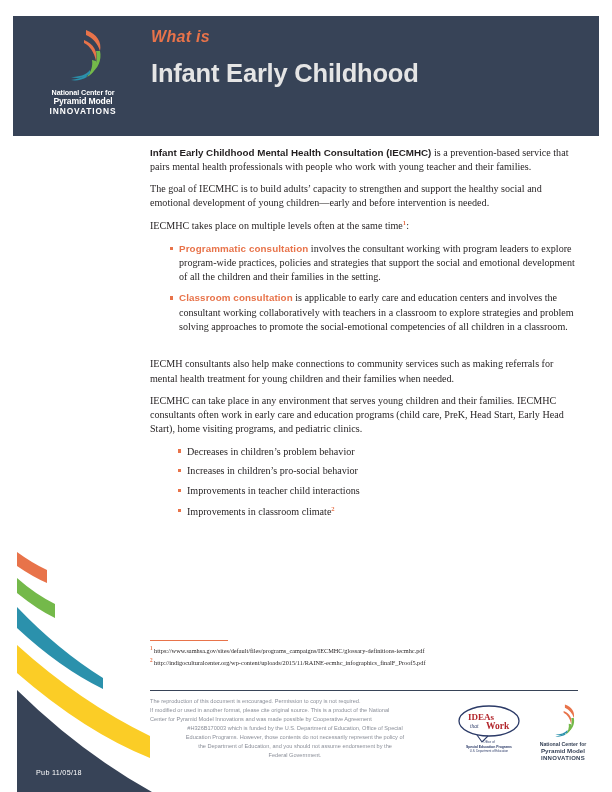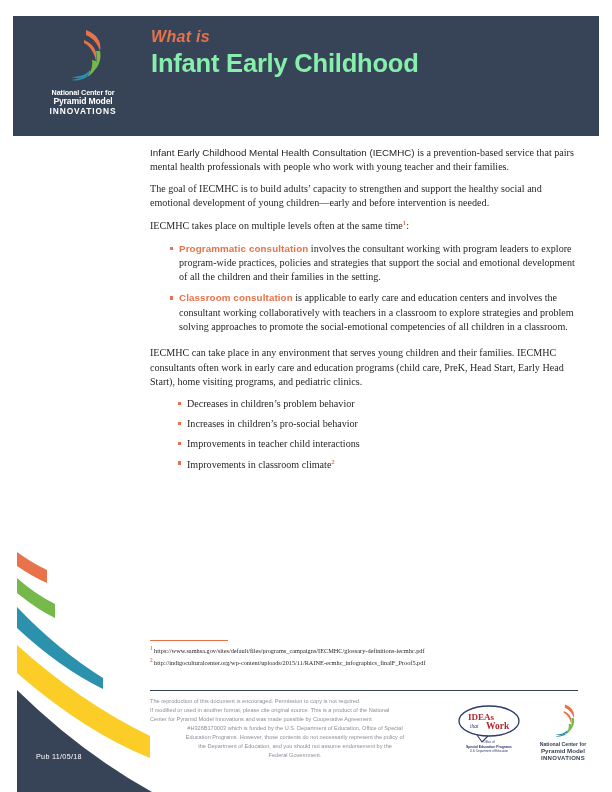--- a/index.html
+++ b/index.html
@@ -56,27 +56,27 @@
     top: 12px;
     right: 10px;
   }
   .kicker {
     font-family: "Liberation Sans", sans-serif;
     font-style: italic;
     font-weight: bold;
     font-size: 16px;
     color: #e8734a;
     letter-spacing: 0.3px;
-    margin-bottom: 2px;
+    margin-bottom: 12px;
   }
   .title-line {
     font-family: "Liberation Sans", sans-serif;
     font-weight: bold;
     font-size: 25.5px;
-    color: #86efac;
+    color: #e5e5e5;
     line-height: 1.22;
     letter-spacing: -0.2px;
   }
 
   
   .swoosh-layer {
     position: absolute;
     left: 0;
     top: 0;
     width: 612px;
@@ -92,31 +92,31 @@
     top: 146px;
     width: 428px;
     z-index: 3;
   }
   .para {
     font-size: 10.1px;
     line-height: 1.42;
     margin: 0 0 7.5px 0;
     text-align: left;
   }
-  .para b { font-family: "Liberation Sans", sans-serif; font-weight: normal; font-size: 9.8px; }
+  .para b { font-family: "Liberation Sans", sans-serif; font-weight: bold; font-size: 9.8px; }
   .sup {
     font-size: 6.6px;
     vertical-align: super;
     color: #e8734a;
     font-weight: bold;
   }
 
   ul.bullets {
     list-style: none;
-    margin: 0 0 12px 0;
+    margin: 0 0 23px 0;
     padding: 0 0 0 20px;
   }
   ul.bullets > li {
     position: relative;
     font-size: 10.1px;
     line-height: 1.42;
     margin-bottom: 7px;
     padding-left: 9px;
   }
   ul.bullets > li::before {
@@ -239,21 +239,21 @@
     line-height: 1.1;
   }
   .ncpmi-words .n1 { font-size: 5.2px; font-weight: bold; }
   .ncpmi-words .n2 { font-size: 6.2px; font-weight: bold; color: #374357; }
   .ncpmi-words .n3 { font-size: 6px; font-weight: bold; letter-spacing: 0.3px; }
 
   
   .pub-date {
     position: absolute;
     left: 36px;
-    top: 752px;
+    top: 768px;
     font-family: "Liberation Sans", sans-serif;
     font-size: 7.2px;
     color: #ffffff;
     letter-spacing: 0.3px;
     z-index: 6;
   }
 </style>
 </head>
 <body>
 
@@ -306,20 +306,21 @@
 
   <p class="para">The goal of IECMHC is to build adults’ capacity to strengthen and support the healthy social and emotional development of young children—early and before intervention is needed.</p>
 
   <p class="para"><span>IECMHC takes place on multiple levels often at the same time</span><span class="sup">1</span><span>:</span></p>
 
   <ul class="bullets">
     <li><span class="lead">Programmatic consultation</span><span> involves the consultant working with program leaders to explore program-wide practices, policies and strategies that support the social and emotional development of all the children and their families in the setting.</span></li>
     <li><span class="lead">Classroom consultation</span><span> is applicable to early care and education centers and involves the consultant working collaboratively with teachers in a classroom to explore strategies and problem solving approaches to promote the social-emotional competencies of all children in a classroom.</span></li>
   </ul>
 
+  <p class="para">IECMH consultants also help make connections to community services such as making referrals for mental health treatment for young children and their families when needed.</p>
 
   <p class="para">IECMHC can take place in any environment that serves young children and their families. IECMHC consultants often work in early care and education programs (child care, PreK, Head Start, Early Head Start), home visiting programs, and pediatric clinics.</p>
 
 
   <ul class="outcomes">
     <li>Decreases in children’s problem behavior</li>
     <li>Increases in children’s pro-social behavior</li>
     <li>Improvements in teacher child interactions</li>
     <li><span>Improvements in classroom climate</span><span class="sup">2</span></li>
   </ul>

